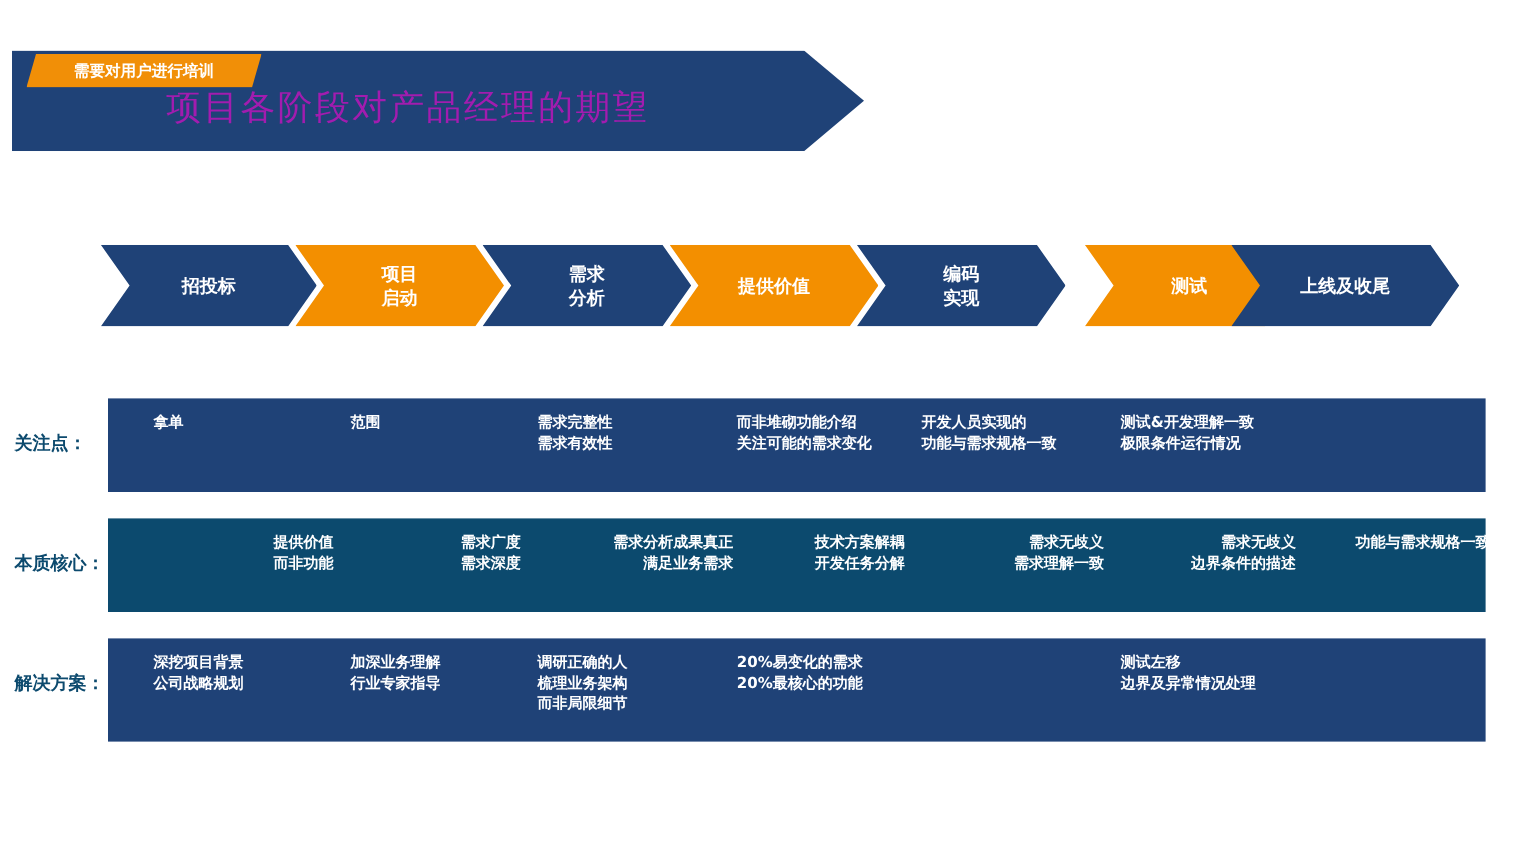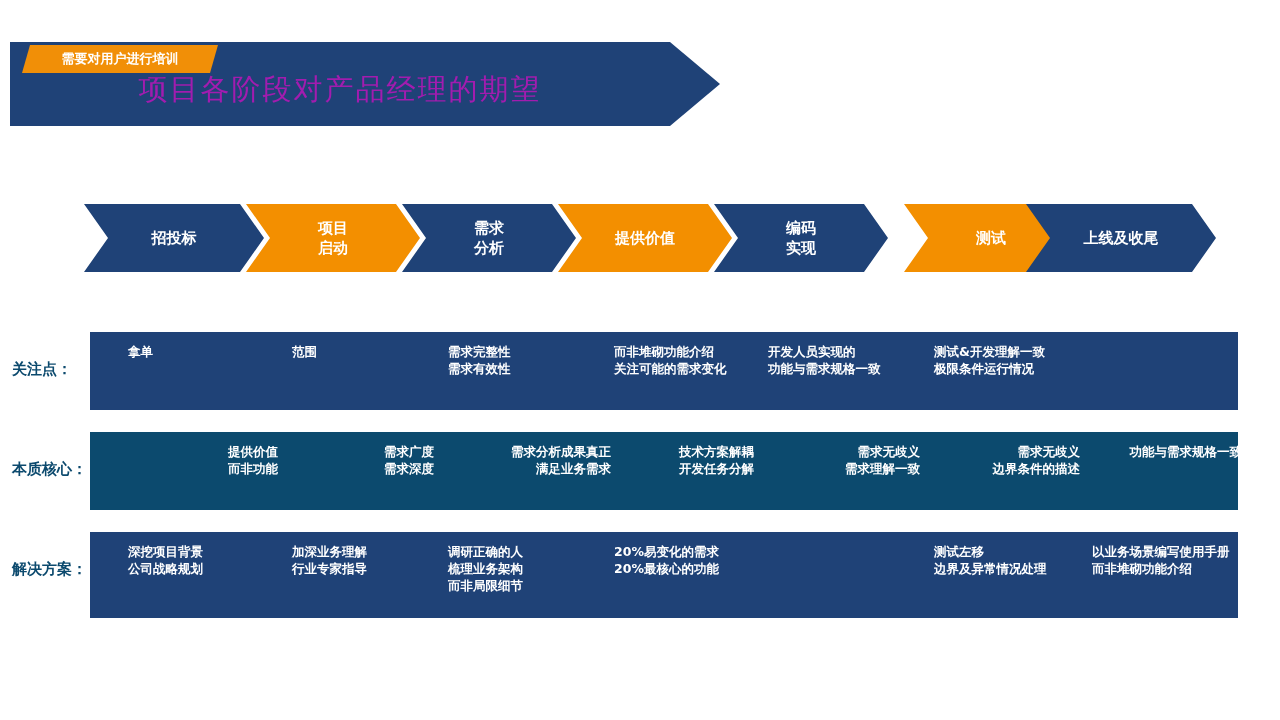--- a/index.html
+++ b/index.html
@@ -130,16 +130,14 @@
 公司战略规划</div>
       <div class="cell" style="left: 196px; width: 152px; white-space: pre-line;">加深业务理解
 行业专家指导</div>
       <div class="cell" style="left: 352px; width: 162px; white-space: pre-line;">调研正确的人
 梳理业务架构
 而非局限细节</div>
       <div class="cell" style="left: 518px; width: 150px; white-space: pre-line;">20%易变化的需求
 20%最核心的功能</div>
       <div class="cell" style="left: 838px; width: 156px; white-space: pre-line;">测试左移
 边界及异常情况处理</div>
-      <div class="cell" style="left: 996px; width: 160px; white-space: pre-line;">以业务场景编写使用手册
-而非堆砌功能介绍</div>
     </div>
   </div>
 
 </body></html>

